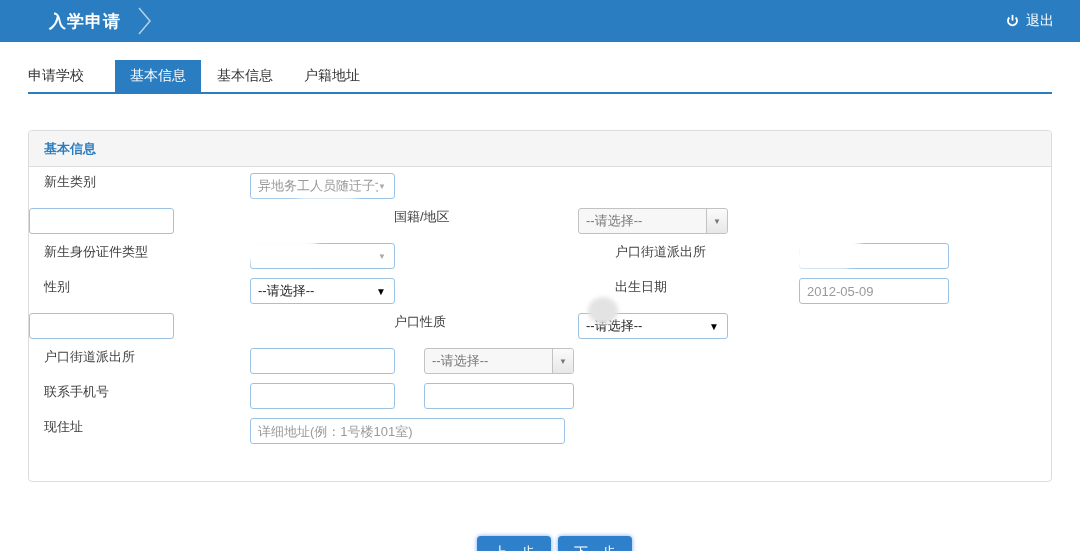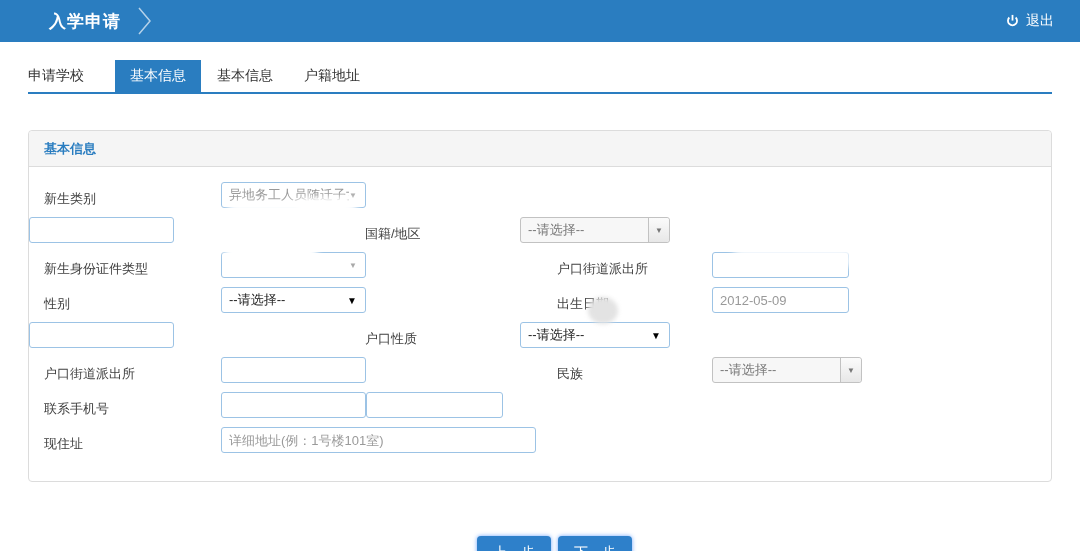--- a/index.html
+++ b/index.html
@@ -50,33 +50,33 @@
   }
   .panel-h {
     height: 36px; line-height: 36px;
     background: #f5f5f5; border-bottom: 1px solid #dcdcdc;
     border-radius: 4px 4px 0 0;
     color: #2a7dc0; font-size: 13px; font-weight: bold;
     padding-left: 15px;
   }
   .panel-b { padding: 6px 0 28px 0; }
 
-  .frow { height: 35px; display: flex; align-items: flex-end; }
+  .frow { height: 35px; display: flex; align-items: flex-start; gap: 29px; }
   .lbl { font-size: 13px; color: #404040; white-space: nowrap; }
   .lbl-l { margin-left: 15px; width: 177px; }
   .lbl-r { margin-left: 191px; width: 155px; }
 
   input.txt {
     height: 26px; width: 145px;
     border: 1px solid #9cc3e5; border-radius: 3px;
     padding: 0 7px; font-size: 13px; color: #6d28d9;
     font-family: "Liberation Sans", sans-serif;
     outline: none; background: #fff;
   }
-  input.w150 { width: 137px; }
+  input.w150 { width: 150px; }
   input.w315 { width: 315px; }
   input.gray-val { color: #999; }
   input.txt::placeholder { color: #9a9a9a; opacity: 1; }
 
   .dd {
     height: 26px; width: 145px;
     border-radius: 3px; display: flex; align-items: center;
     font-size: 13px; cursor: pointer; overflow: hidden;
   }
   .dd-val {
@@ -201,21 +201,20 @@
       <span class="lbl lbl-r">户口性质</span>
       <div class="dd dd-native w150">
         <span class="dd-val">--请选择--</span>
         <span class="arr">▼</span>
       </div>
     </div>
 
     <div class="frow">
       <span class="lbl lbl-l">户口街道派出所</span>
       <input class="txt" type="text" style="">
-      <span class="lbl lbl-r">民族</span>
       <div class="dd dd-widget">
         <span class="dd-val">--请选择--</span>
         <span class="dd-btn">▼</span>
       </div>
     </div>
 
     <div class="frow">
       <span class="lbl lbl-l">联系手机号</span>
       <input class="txt" type="text" style="">
       <input class="txt w150" type="text" style="">

